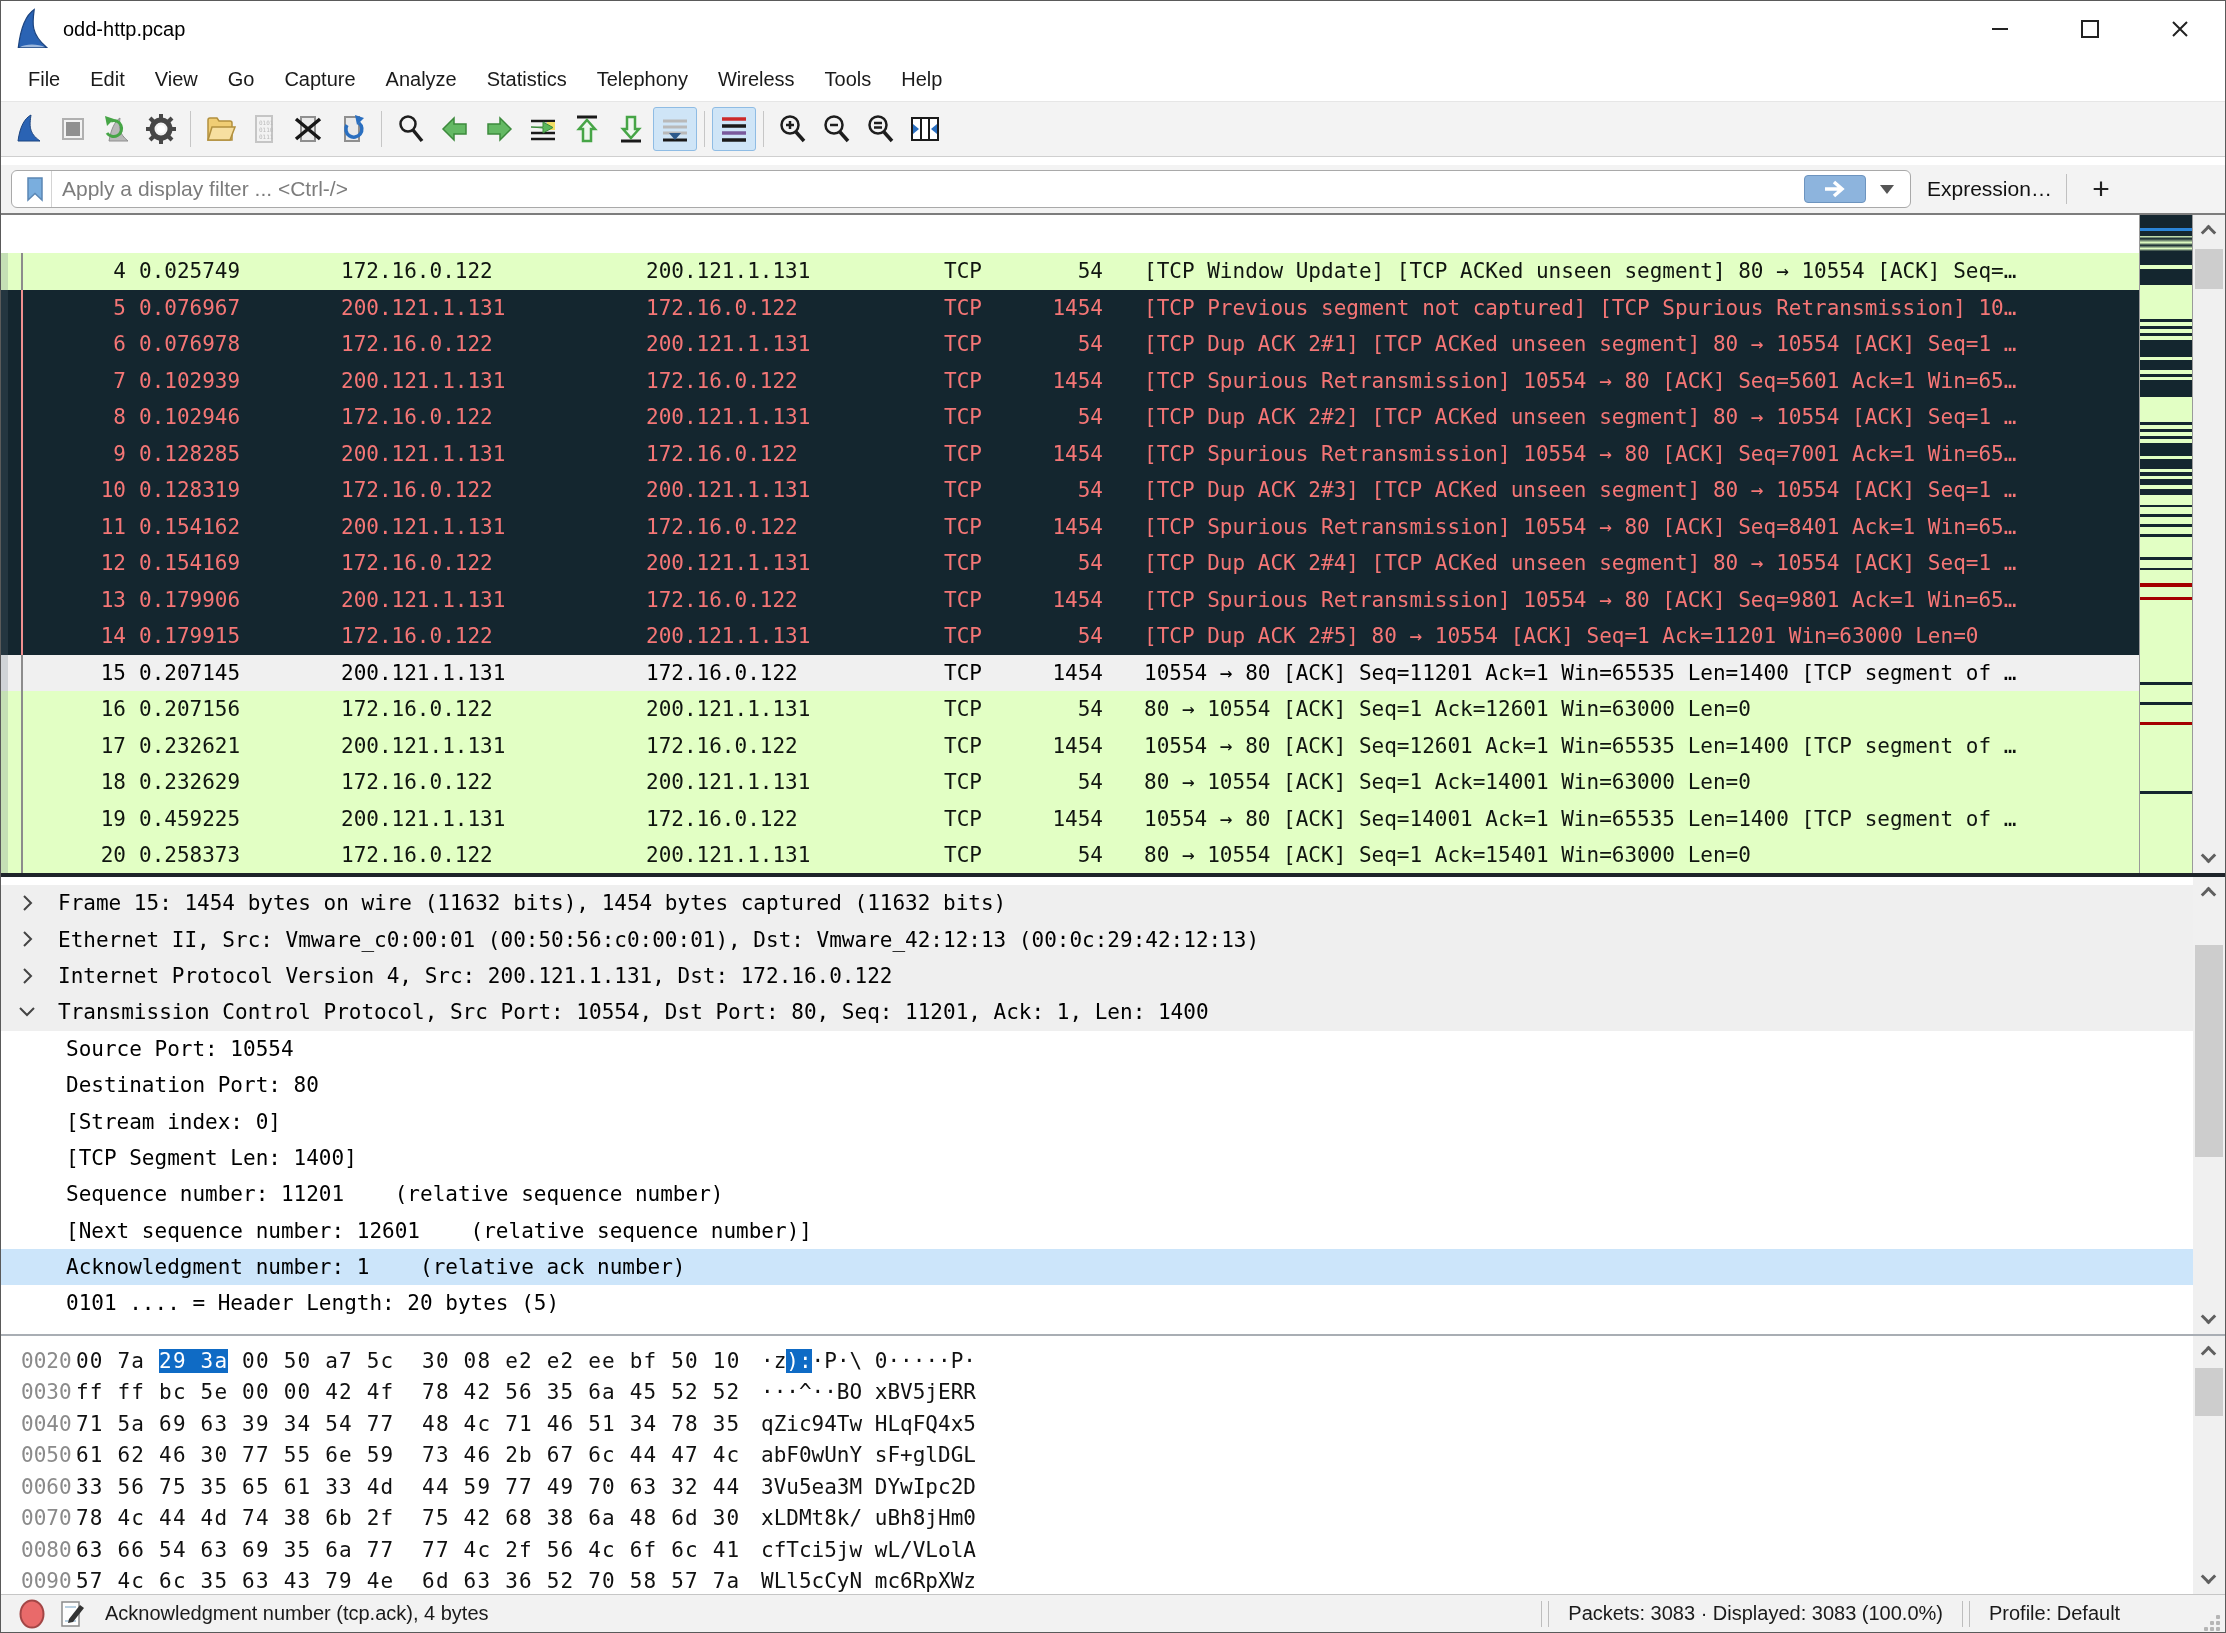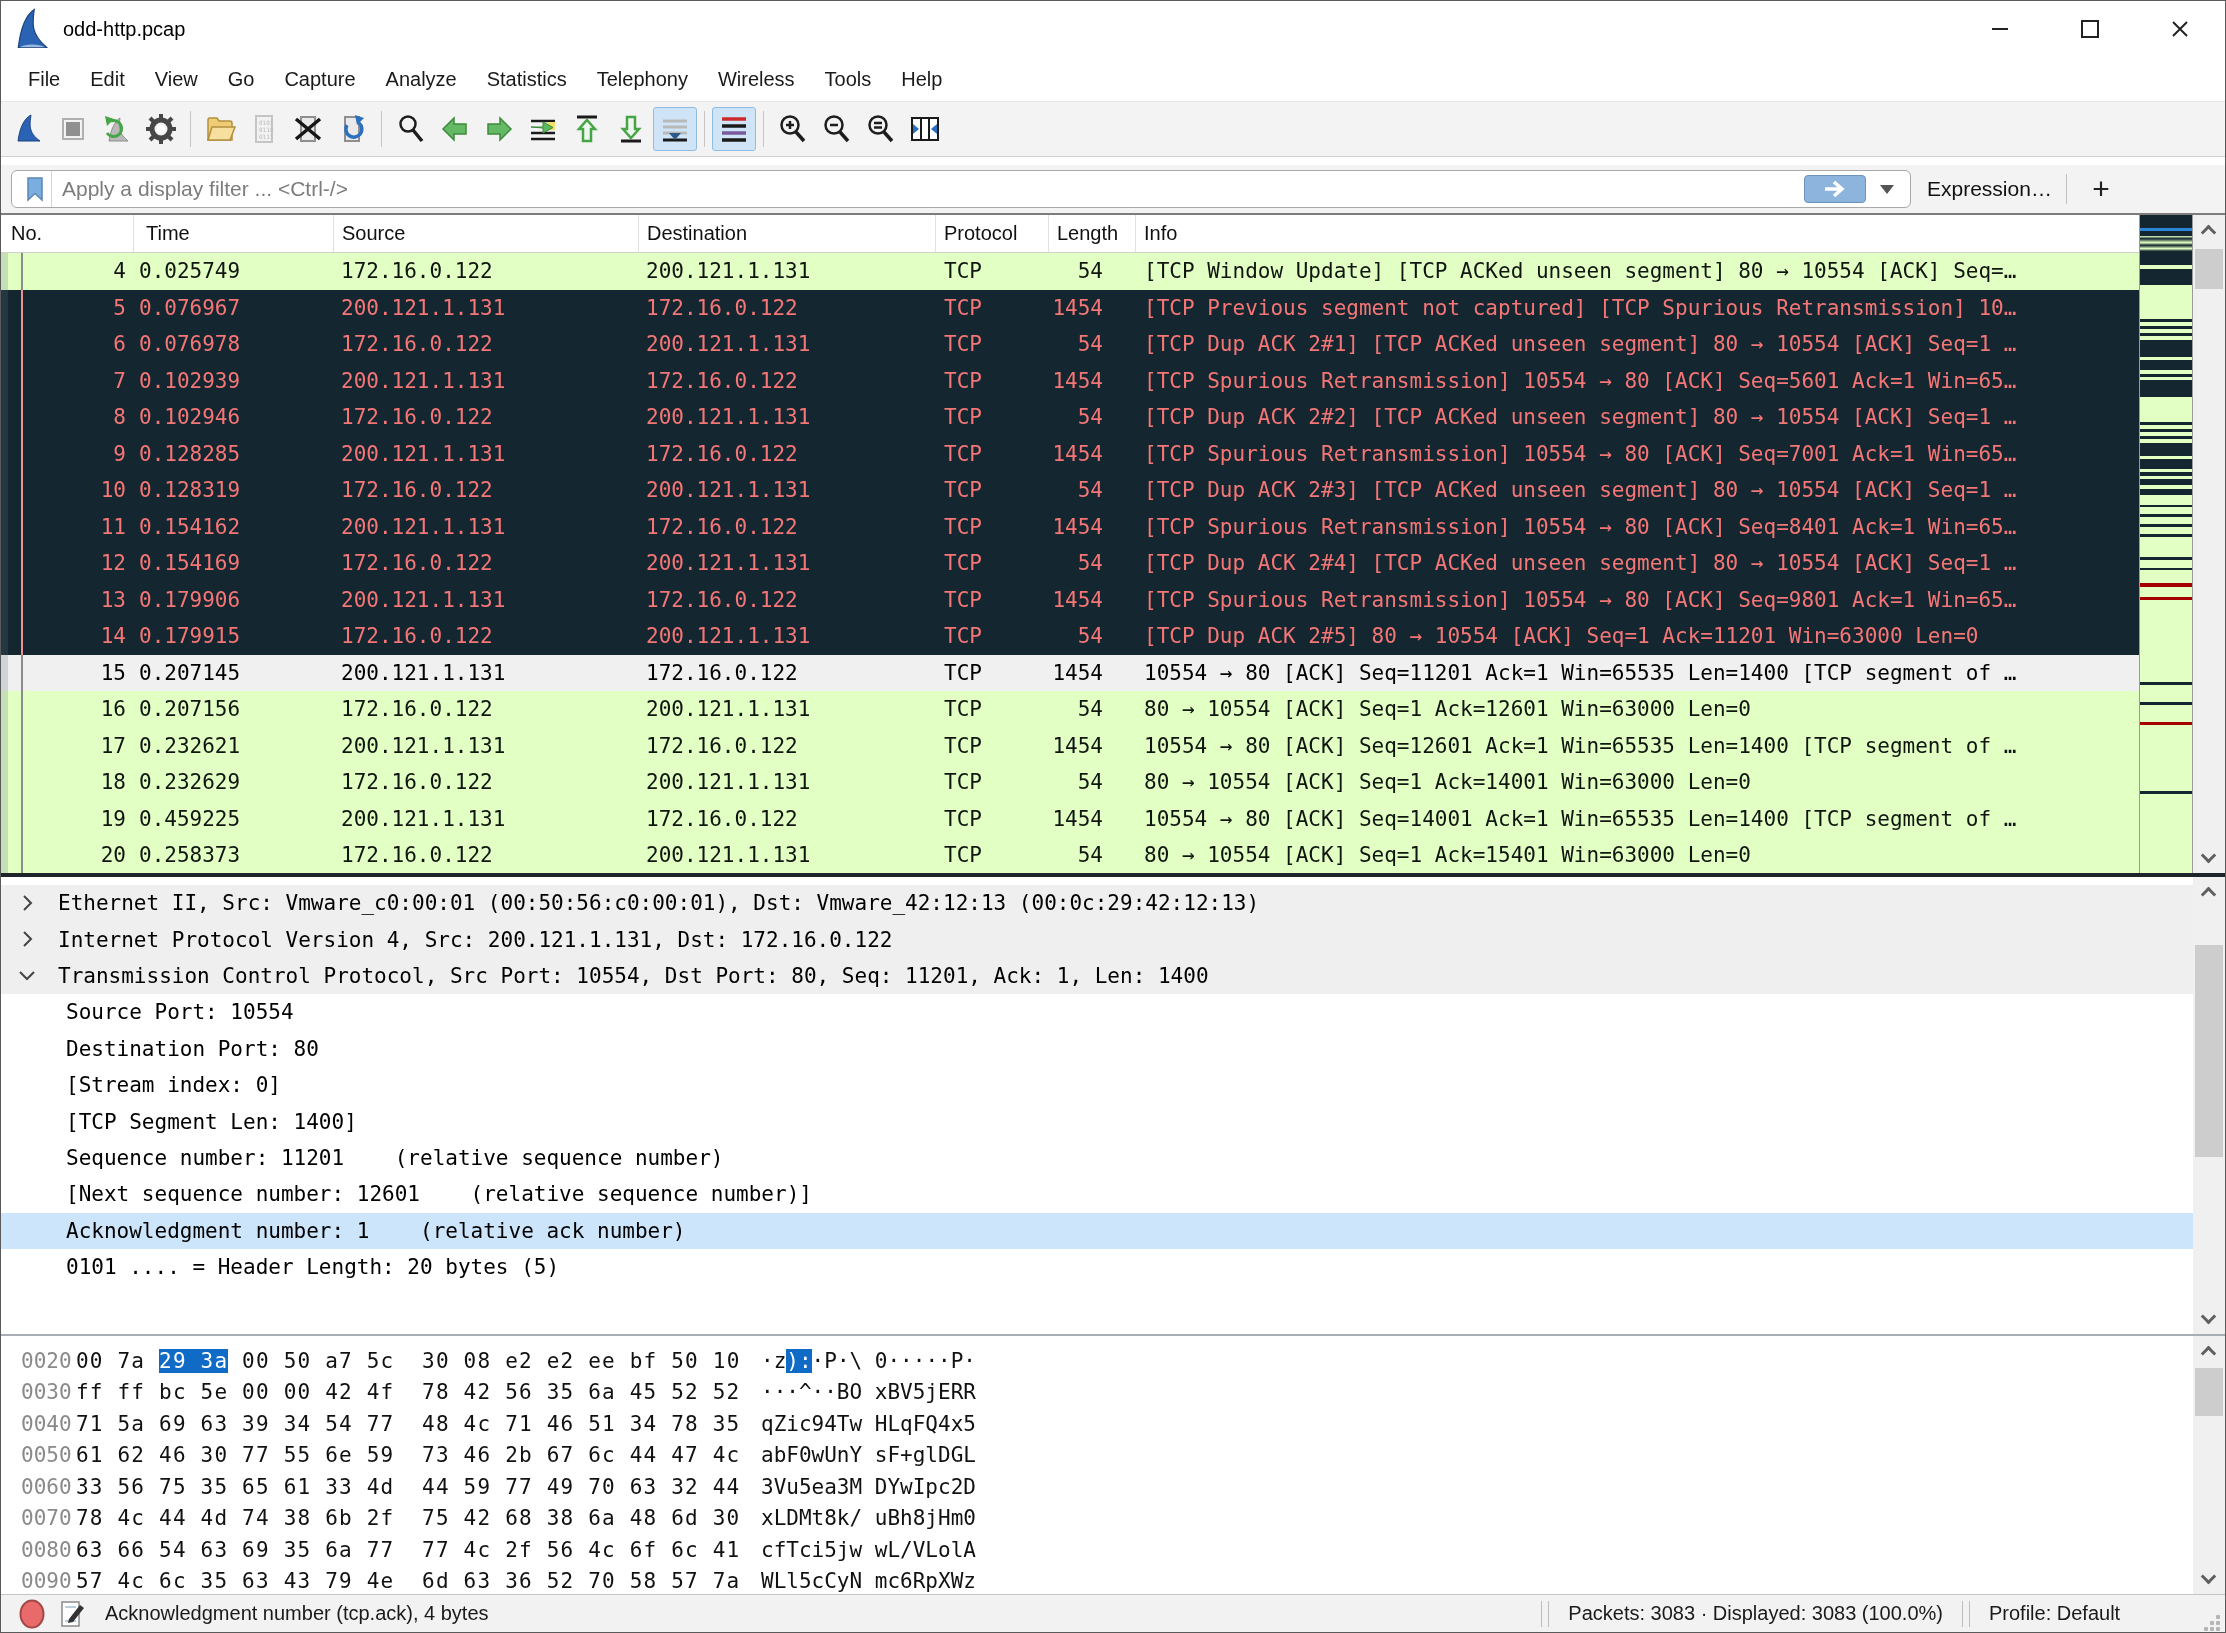--- a/index.html
+++ b/index.html
@@ -344,29 +344,20 @@
         </svg>
       </span>
       <span class="caret"></span>
     </div>
     <span class="expr-label">Expression…</span>
     <span class="fsep"></span>
     <span class="plus-btn">+</span>
   </div>
 
   <div class="packet-list">
-    <div class="plist-header">
-        <div class="hcell hc-no">No.</div>
-        <div class="hcell hc-time">Time</div>
-        <div class="hcell hc-src">Source</div>
-        <div class="hcell hc-dst">Destination</div>
-        <div class="hcell hc-proto">Protocol</div>
-        <div class="hcell hc-len">Length</div>
-        <div class="hcell hc-info">Info</div>
-      </div>
     <div class="rows-area">
         <div class="prow green">
           <span class="c-no">4</span>
           <span class="c-time">0.025749</span>
           <span class="c-src">172.16.0.122</span>
           <span class="c-dst">200.121.1.131</span>
           <span class="c-proto">TCP</span>
           <span class="c-len">54</span>
           <span class="c-info">[TCP Window Update] [TCP ACKed unseen segment] 80 → 10554 [ACK] Seq=…</span>
         </div>
@@ -519,20 +510,23 @@
     <div class="minimap"></div>
     <div class="vscroll">
       <div class="chev up"></div>
       <div class="thumb" style="top:34px;height:40px;"></div>
       <div class="chev down"></div>
     </div>
   </div>
 
   <div class="details-pane">
     <div>
+        <div class="drow bg-gray"><span class="darrow"><svg viewBox="0 0 20 20">
+              <path d="M7 3 L14 10 L7 17" stroke="#444" stroke-width="2" fill="none"></path>
+            </svg></span><span class="dtext">Frame 15: 1454 bytes on wire (11632 bits), 1454 bytes captured (11632 bits)</span></div>
         <div class="drow bg-gray"><span class="darrow"><svg viewBox="0 0 20 20">
               <path d="M7 3 L14 10 L7 17" stroke="#444" stroke-width="2" fill="none"></path>
             </svg></span><span class="dtext">Ethernet II, Src: Vmware_c0:00:01 (00:50:56:c0:00:01), Dst: Vmware_42:12:13 (00:0c:29:42:12:13)</span></div>
         <div class="drow bg-gray"><span class="darrow"><svg viewBox="0 0 20 20">
               <path d="M7 3 L14 10 L7 17" stroke="#444" stroke-width="2" fill="none"></path>
             </svg></span><span class="dtext">Internet Protocol Version 4, Src: 200.121.1.131, Dst: 172.16.0.122</span></div>
         <div class="drow bg-gray"><span class="darrow"><svg viewBox="0 0 20 20">
               <path d="M3 6 L10 13 L17 6" stroke="#444" stroke-width="2" fill="none"></path>
             </svg></span><span class="dtext">Transmission Control Protocol, Src Port: 10554, Dst Port: 80, Seq: 11201, Ack: 1, Len: 1400</span></div>
         <div class="drow ind"><span class="dtext">Source Port: 10554</span></div>

